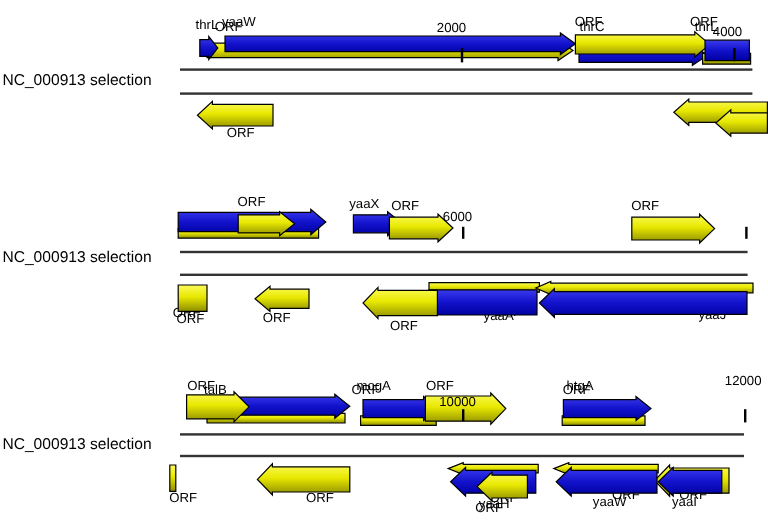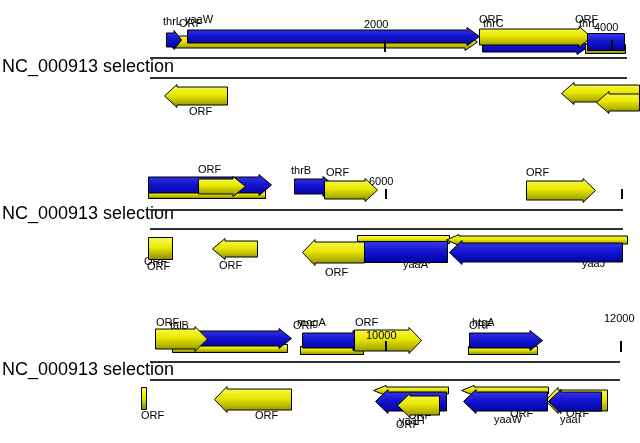--- a/index.html
+++ b/index.html
@@ -1,19 +1,19 @@
 <!DOCTYPE html>
 <html><head>
 <meta charset="utf-8">
 <style>
   html,body{margin:0;padding:0;}
   #screen{position:relative;width:640px;height:443px;background:#ffffff;overflow:hidden;
           font-family:"Liberation Sans",sans-serif;}
   .lbl{position:absolute;font-size:11px;line-height:13px;color:#000;white-space:nowrap;}
-  .seqname{position:absolute;font-size:18px;line-height:15px;color:#000;white-space:nowrap;}
+  .seqname{position:absolute;font-size:13px;line-height:15px;color:#000;white-space:nowrap;}
   .line{position:absolute;height:2px;background:#333333;}
   .tick{position:absolute;width:2px;background:#000000;}
   .arrow{position:absolute;}
   .arrow svg{display:block;position:absolute;left:0;top:0;overflow:visible;}
 </style>
 </head>
 <body>
 
 <svg width="0" height="0" style="position:absolute">
   <defs>
@@ -100,21 +100,21 @@
     <div class="arrow" style="left:596px;top:91px;width:44px;height:23px;z-index:2">
         <svg width="44" height="23">
           <polygon points="43.5,3 13,3 13,0.5 0.5,11.5 13,22.5 13,20 43.5,20" fill="url(#gy)" stroke="#000" stroke-width="1"></polygon>
         </svg>
       </div>
   </div>
 
   <div>
 
     <span class="lbl" style="left:198px;top:163px">ORF</span>
-    <span class="lbl" style="left:291px;top:164px">thrB</span>
+    <span class="lbl" style="left:291px;top:164px">yaaX</span>
     <span class="lbl" style="left:326px;top:166px">ORF</span>
     <span class="lbl" style="left:369px;top:175px">6000</span>
     <span class="lbl" style="left:526px;top:166px">ORF</span>
     <span class="lbl" style="left:642px;top:170px">8000</span>
 
     <div class="arrow" style="left:148px;top:190px;width:118px;height:9px;z-index:1">
         <svg width="118" height="9">
           <polygon points="0.5,0.5 117.5,0.5 117.5,8.5 0.5,8.5" fill="url(#gy)" stroke="#000" stroke-width="1"></polygon>
         </svg>
       </div>

